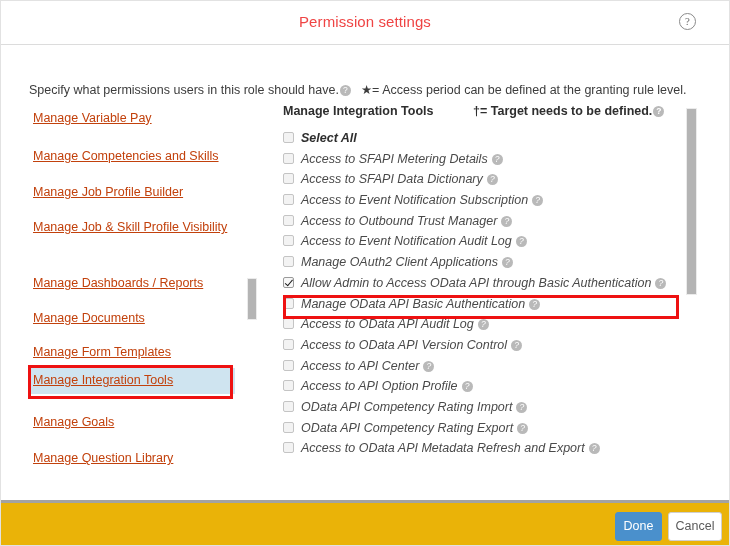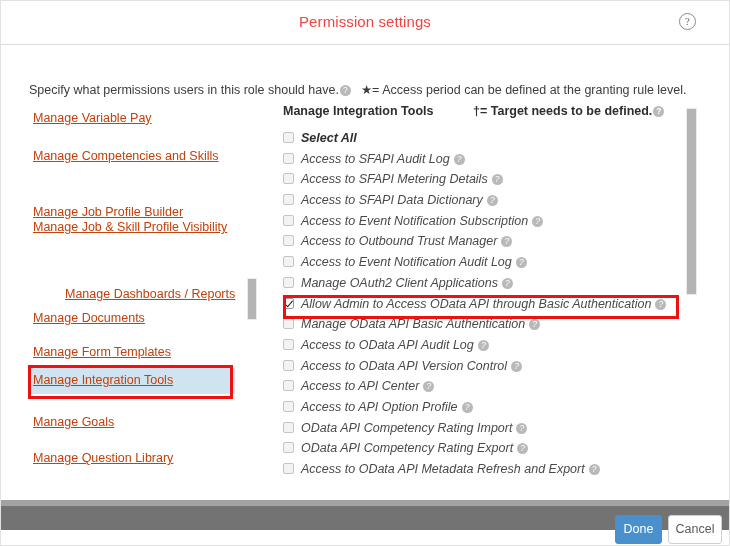--- a/index.html
+++ b/index.html
@@ -267,23 +267,23 @@
     background: #ffffff;
     pointer-events: none;
   }
 
   
   .dialog-footer {
     position: absolute;
     left: 0;
     top: 500px;
     width: 730px;
-    height: 30px;
-    background: #737373;
-    border-top: 6px solid #a3a3a3;
+    height: 46px;
+    background: #eab308;
+    border-top: 3px solid #a3a3a3;
     box-sizing: border-box;
   }
   .btn {
     position: absolute;
     top: 9px;
     height: 29px;
     font-size: 12.5px;
     border-radius: 3px;
     box-sizing: border-box;
     cursor: pointer;
@@ -328,42 +328,41 @@
   </div>
 
   <div class="intro-line">
     <span>Specify what permissions users in this role should have.</span><span class="info-dot">?</span><span class="star-note">★= Access period can be defined at the granting rule level.</span>
   </div>
 
   <div class="left-panel">
     <ul class="nav-list" id="nav-list">
         <li class="nav-item" style="top: 10px;"><span>Manage Variable Pay</span></li>
         <li class="nav-item" style="top: 48px;"><span>Manage Competencies and Skills</span></li>
-        <li class="nav-item" style="top: 84px; margin-top: 20px;"><span>Manage Job Profile Builder</span></li>
+        <li class="nav-item" style="top: 84px;"><span>Manage Job Profile Builder</span></li>
         <li class="nav-item" style="top: 119px;"><span>Manage Job &amp; Skill Profile Visibility</span></li>
-        <li class="nav-item" style="top: 186px; margin-left: 32px;"><span>Manage Dashboards / Reports</span></li>
+        <li class="nav-item" style="top: 175px;"><span>Manage Dashboards / Reports</span></li>
         <li class="nav-item" style="top: 210px;"><span>Manage Documents</span></li>
         <li class="nav-item" style="top: 244px;"><span>Manage Form Templates</span></li>
         <li class="nav-item selected" style="top: 268px;"><span>Manage Integration Tools</span></li>
         <li class="nav-item" style="top: 314px;"><span>Manage Goals</span></li>
         <li class="nav-item" style="top: 350px;"><span>Manage Question Library</span></li>
       </ul>
   </div>
   <div class="left-scroll-track"></div>
   <div class="left-scroll-thumb"></div>
   <div class="nav-highlight-box"></div>
 
   <div class="right-panel">
     <div class="group-header">Manage Integration Tools</div>
     <div class="dagger-note">
       <span>†= Target needs to be defined.</span><span class="info-dot">?</span>
     </div>
     <ul class="perm-list" id="perm-list">
         <li class="perm-row bold"><span class="cb"></span><span class="perm-label">Select All</span></li>
-        <li class="perm-row"><span class="cb"></span><span class="perm-label">Access to SFAPI Audit Log</span><span class="info-dot">?</span></li>
         <li class="perm-row"><span class="cb"></span><span class="perm-label">Access to SFAPI Metering Details</span><span class="info-dot">?</span></li>
         <li class="perm-row"><span class="cb"></span><span class="perm-label">Access to SFAPI Data Dictionary</span><span class="info-dot">?</span></li>
         <li class="perm-row"><span class="cb"></span><span class="perm-label">Access to Event Notification Subscription</span><span class="info-dot">?</span></li>
         <li class="perm-row"><span class="cb"></span><span class="perm-label">Access to Outbound Trust Manager</span><span class="info-dot">?</span></li>
         <li class="perm-row"><span class="cb"></span><span class="perm-label">Access to Event Notification Audit Log</span><span class="info-dot">?</span></li>
         <li class="perm-row"><span class="cb"></span><span class="perm-label">Manage OAuth2 Client Applications</span><span class="info-dot">?</span></li>
         <li class="perm-row"><span class="cb checked"></span><span class="perm-label">Allow Admin to Access OData API through Basic Authentication</span><span class="info-dot">?</span></li>
         <li class="perm-row"><span class="cb"></span><span class="perm-label">Manage OData API Basic Authentication</span><span class="info-dot">?</span></li>
         <li class="perm-row"><span class="cb"></span><span class="perm-label">Access to OData API Audit Log</span><span class="info-dot">?</span></li>
         <li class="perm-row"><span class="cb"></span><span class="perm-label">Access to OData API Version Control</span><span class="info-dot">?</span></li>

